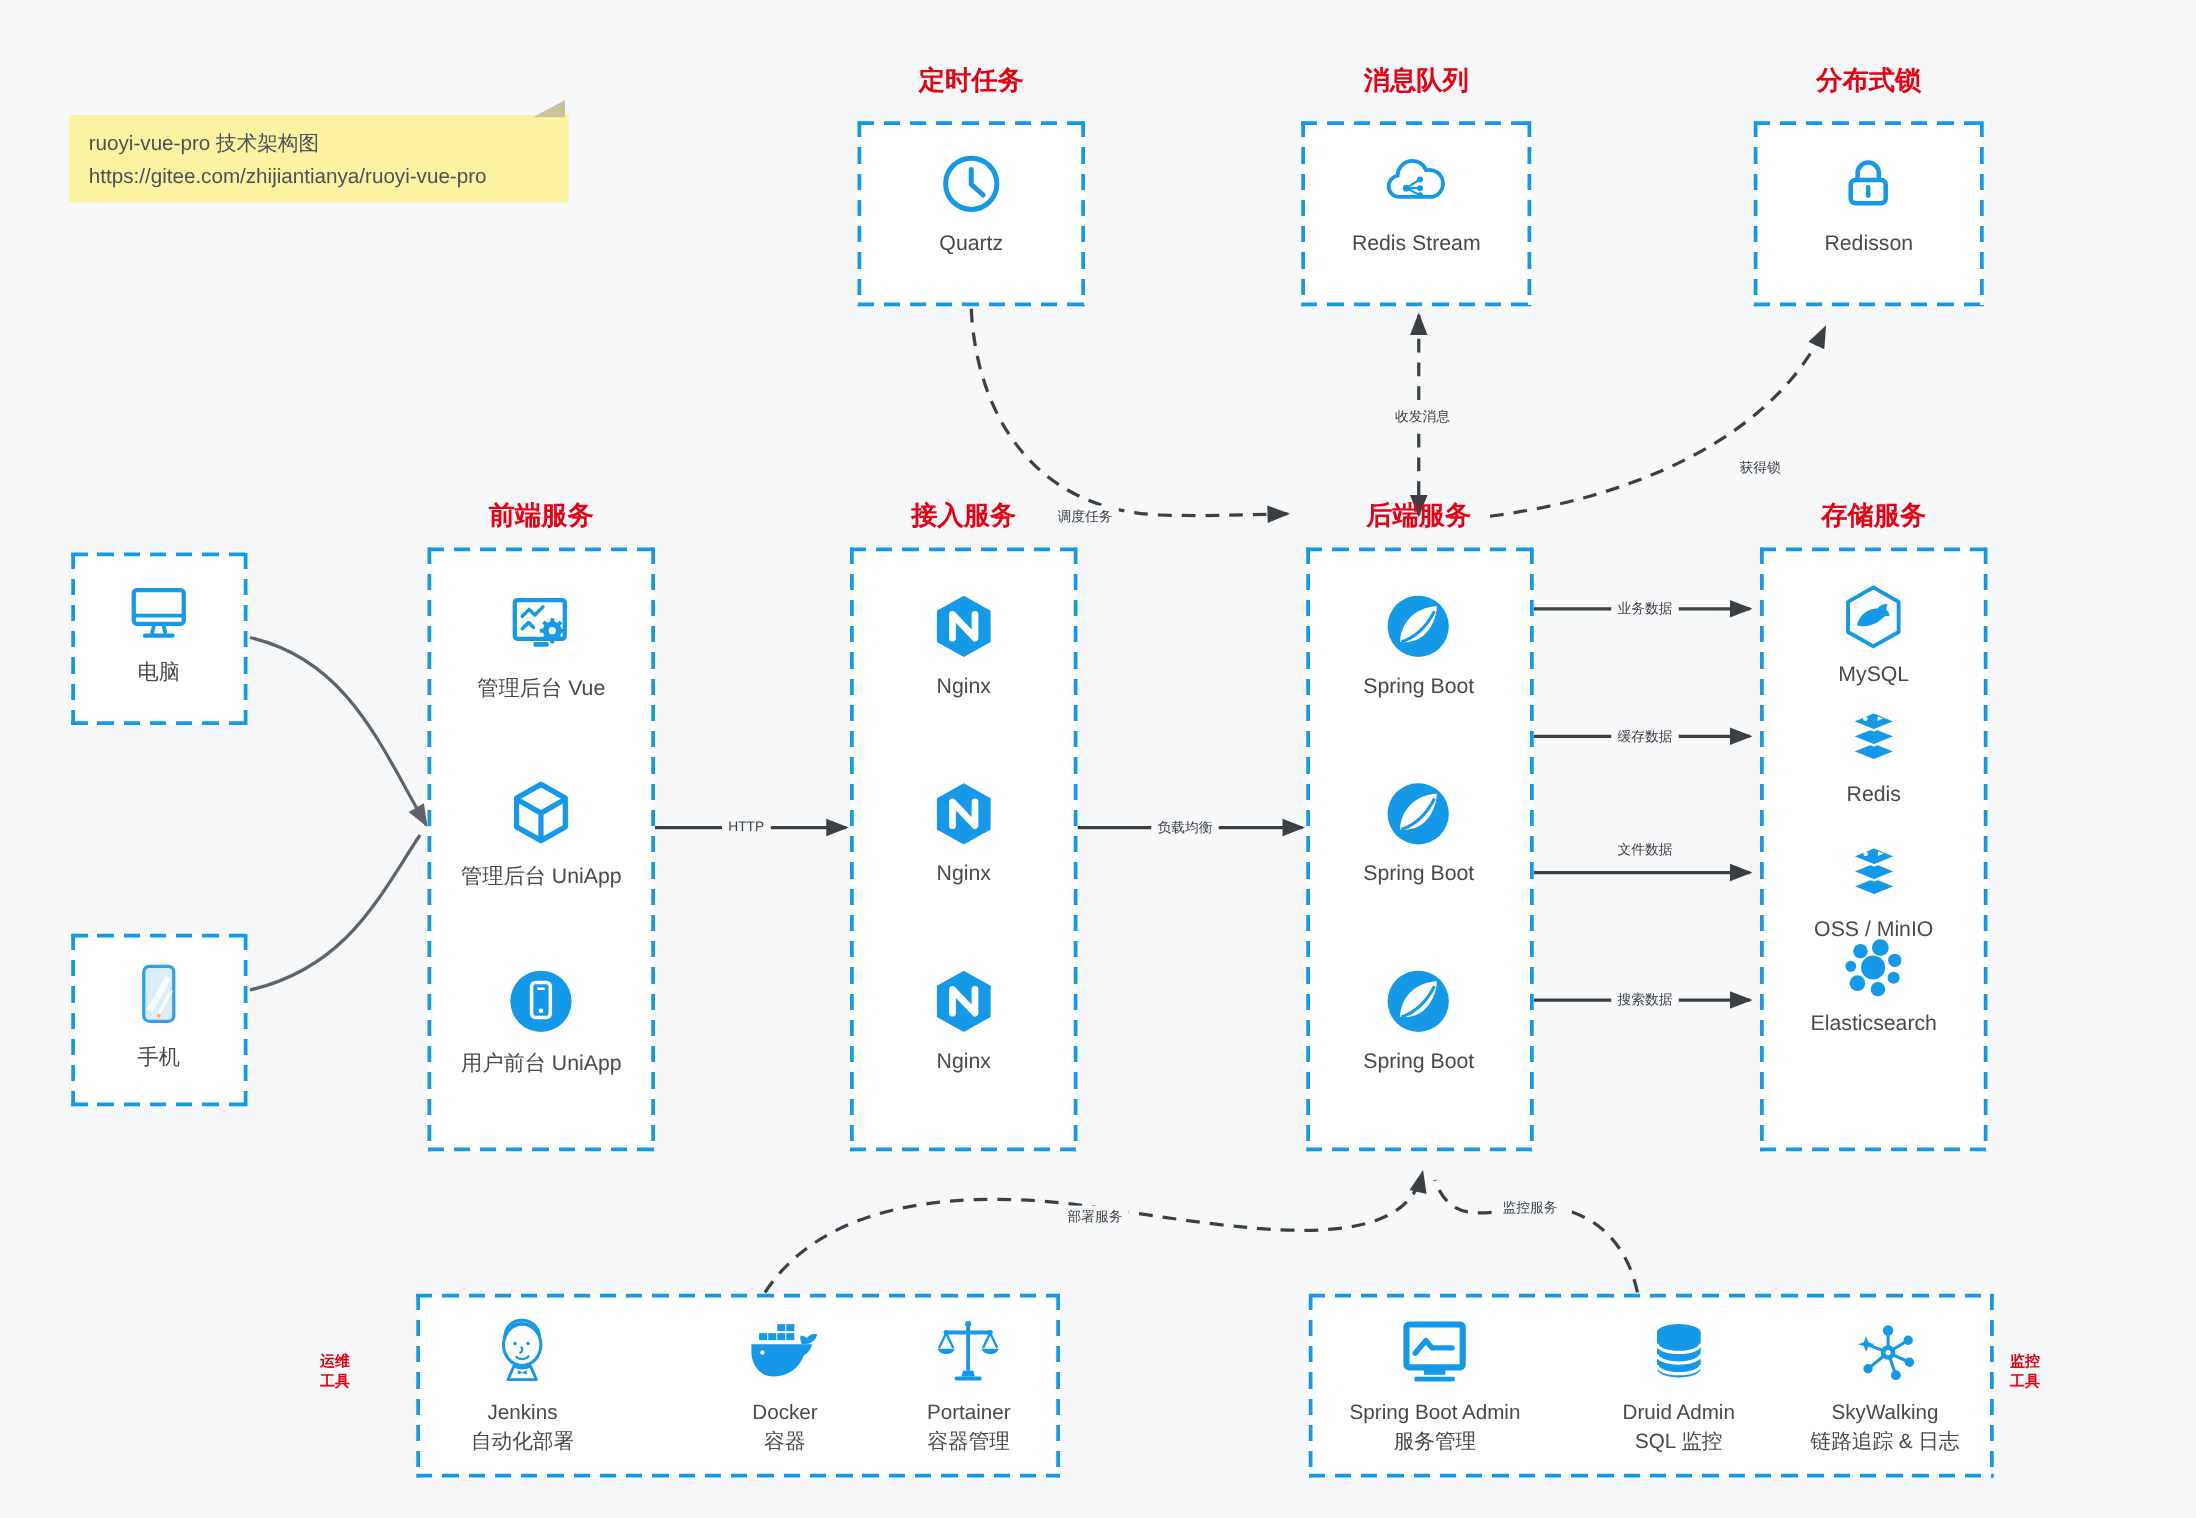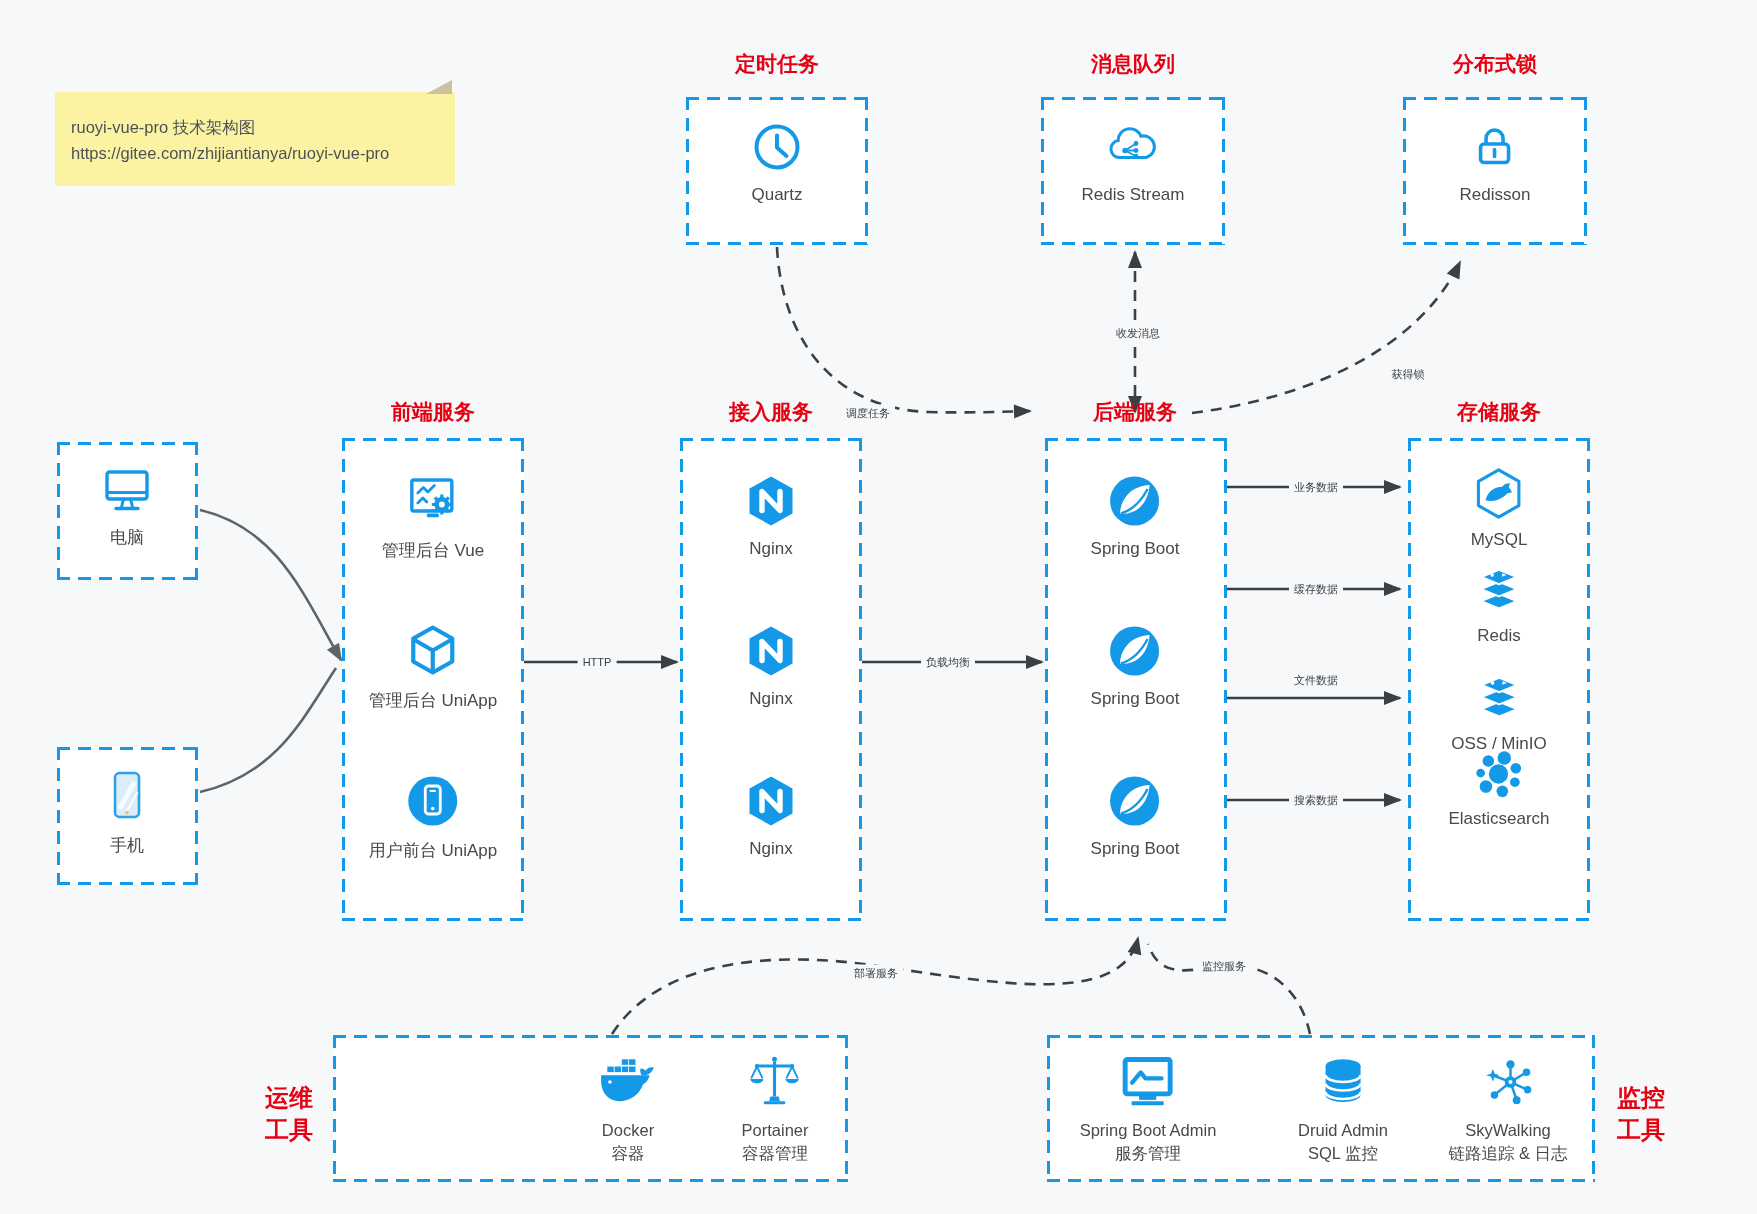--- a/index.html
+++ b/index.html
@@ -25,39 +25,39 @@
       repeating-linear-gradient(180deg, var(--b) 0 13px, transparent 13px 21px);
     background-size:100% 3.4px,100% 3.4px,3.4px 100%,3.4px 100%;
     background-position:0 0,0 100%,0 0,100% 0;
     background-repeat:no-repeat;
   }
   .gtitle {
     position:absolute; transform:translateX(-50%);
     color:#e60012; font-size:21px; font-weight:bold; white-space:nowrap;
   }
   .sidelbl {
-    position:absolute; width:66px; text-align:center;
-    color:#e60012; font-size:24px; font-weight:bold; line-height:1.32;
+    position:absolute; width:66px; text-align:left;
+    color:#e60012; font-size:12px; font-weight:bold; line-height:1.32;
   }
   .node {
     position:absolute; transform:translateX(-50%);
     display:flex; flex-direction:column; align-items:center; gap:10px;
   }
   .node svg { color:#1499e8; display:block; }
   .nlbl { font-size:17px; color:#46494d; white-space:nowrap; }
   .nlbl2 { font-size:16.5px; color:#46494d; text-align:center; line-height:1.42; white-space:nowrap; }
   .icslot { height:66px; display:flex; align-items:center; justify-content:center; }
   .chip {
     position:absolute; transform:translate(-50%,-50%);
     background:#f7f8f9; padding:1px 5px;
     font-size:11px; color:#3a3e42; white-space:nowrap;
   }
   .note {
     position:absolute; left:55px; top:92px; width:368px; height:48px;
-    background:#fbf3a1; padding:23px 16px;
+    background:#fbf3a1; padding:11px 16px;
     font-size:16.5px; line-height:1.55; color:#4c5156;
   }
   .fold {
     position:absolute; top:-12px; right:3px; width:26px; height:14px;
     background:#c9c29b; clip-path:polygon(0 100%, 100% 0, 100% 100%);
   }
 </style>
 </head>
 <body>
 
@@ -293,20 +293,38 @@
       </g>
     </svg>
     <div class="nlbl">Elasticsearch</div>
   </div>
 
   <div class="sidelbl" style="left:256px;top:1082px">
     <div>运维</div>
     <div>工具</div>
   </div>
   <div class="dbox" style="left:333px;top:1035px;width:515px;height:147px"></div>
+  <div class="node" style="left:418px;top:1048px;gap:5px">
+    <div class="icslot">
+      <svg width="58" height="64" viewBox="0 0 56 62">
+        <ellipse cx="28" cy="26" rx="14.5" ry="16" fill="#fff" stroke="currentColor" stroke-width="2.4"></ellipse>
+        <path d="M14.5 22 C14 12 21 6.5 28.5 7 C36 7.5 41.5 13 41.5 21" fill="none" stroke="currentColor" stroke-width="2.4"></path>
+        <path d="M19.5 11 C24 8.5 31 8.5 35 11" fill="none" stroke="currentColor" stroke-width="1.6"></path>
+        <circle cx="22.5" cy="25" r="1.4" fill="currentColor"></circle>
+        <circle cx="32.5" cy="25" r="1.4" fill="currentColor"></circle>
+        <path d="M27.5 28 C28.5 30 28 31.5 26.5 32 M23.5 35.5 C26.5 38 30.5 37.5 33 35" fill="none" stroke="currentColor" stroke-width="1.8" stroke-linecap="round"></path>
+        <path d="M17 53 L21.5 42.5 C25 44.5 31 44.5 34.5 42.5 L39 53 Z" fill="#fff" stroke="currentColor" stroke-width="2.2" stroke-linejoin="round"></path>
+        <path d="M24.5 45.5 L28 47.5 L31.5 45.5 L31.5 49 L28 47.8 L24.5 49 Z" fill="currentColor"></path>
+      </svg>
+    </div>
+    <div class="nlbl2">
+      <div>Jenkins</div>
+      <div>自动化部署</div>
+    </div>
+  </div>
   <div class="node" style="left:628px;top:1048px;gap:5px">
     <div class="icslot">
       <svg width="62" height="54" viewBox="0 0 60 52">
         <g fill="currentColor">
           <rect x="24" y="5" width="6.2" height="5.4"></rect>
           <rect x="31" y="5" width="6.2" height="5.4"></rect>
           <rect x="10" y="12" width="6.2" height="5.4"></rect>
           <rect x="17" y="12" width="6.2" height="5.4"></rect>
           <rect x="24" y="12" width="6.2" height="5.4"></rect>
           <rect x="31" y="12" width="6.2" height="5.4"></rect>

